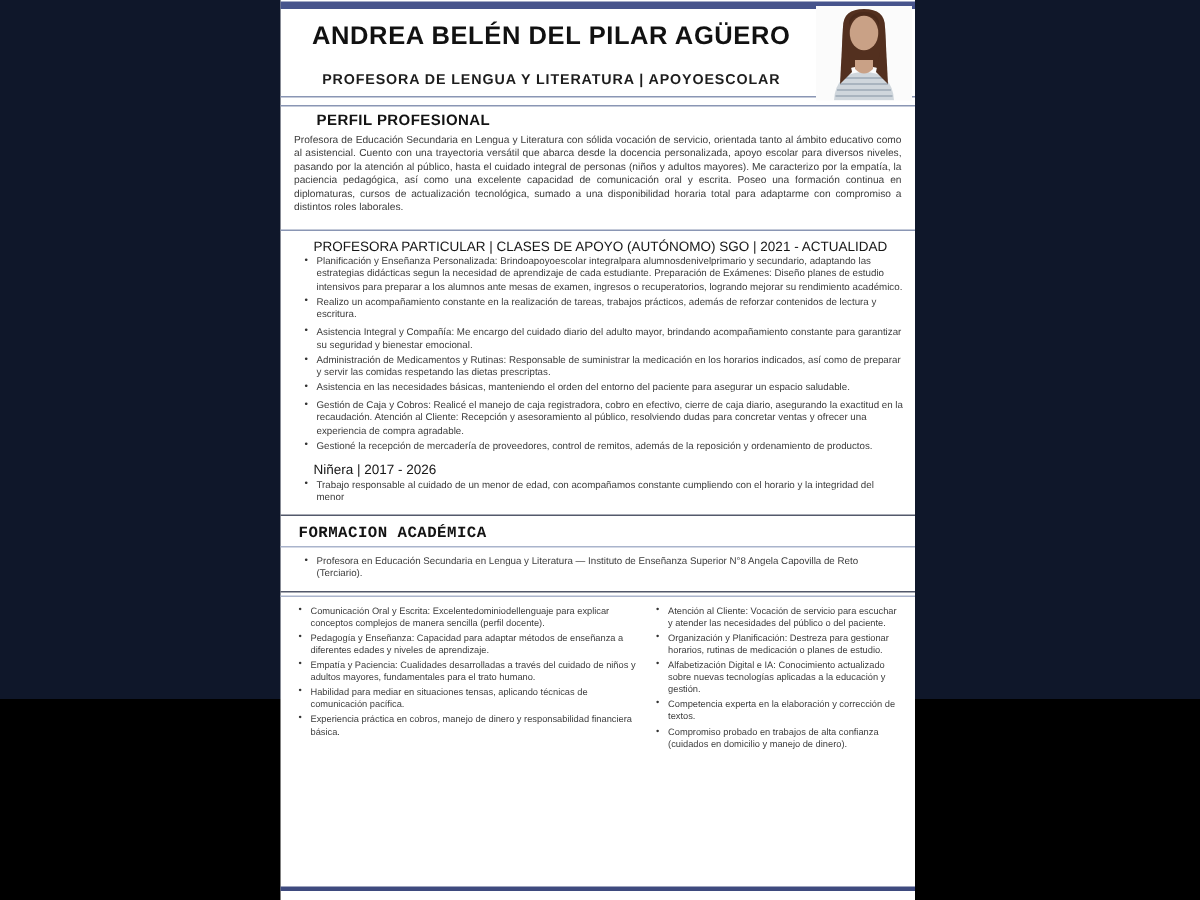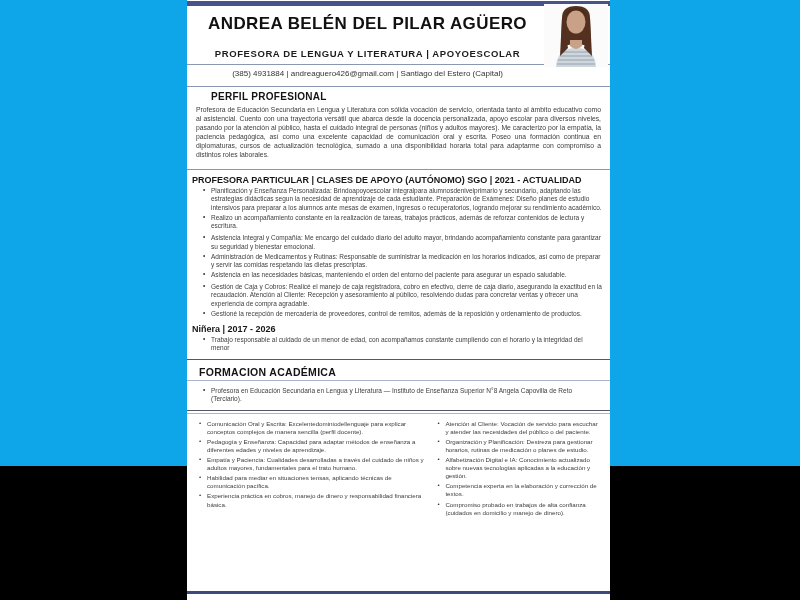--- a/index.html
+++ b/index.html
@@ -1,42 +1,42 @@
 <!DOCTYPE html>
 <html><head>
 <meta charset="utf-8">
 <style>
   html,body{margin:0;padding:0;background:#000;width:800px;height:600px;overflow:hidden;
     font-family:"Liberation Sans","DejaVu Sans",sans-serif;}
-  .stage{position:relative;width:800px;height:466px;background:#0ea5e9;}
+  .stage{position:relative;width:800px;height:466px;background:#0f172a;}
   .page{position:absolute;left:187px;top:0;width:423px;height:600px;background:#fff;color:#222;}
   .topbar{height:5px;background:#47548c;margin-top:1px;}
   .botbar{position:absolute;left:0;bottom:6px;width:100%;height:3px;background:#3e4a7e;}
 
   .headwrap{padding:4px 70px 0 8px;text-align:center;}
   .name{font-size:17px;font-weight:bold;letter-spacing:.4px;color:#111;margin-top:4px;}
   .subtitle{font-size:9.5px;font-weight:bold;letter-spacing:.6px;color:#1c1c1c;margin-top:14px;}
   .rule{height:0;border-top:1.6px solid #8a96b4;margin:5px 0 0 0;}
   .rule.dark{border-top:1.8px solid #53596b;}
   .contact{font-size:8px;color:#333;text-align:center;padding:4px 70px 3px 8px;}
 
   .photo{position:absolute;top:4px;right:2px;width:64px;height:63px;background:#fbfbfb;overflow:hidden;}
 
   .sec-h{font-size:10px;font-weight:bold;color:#131313;letter-spacing:.3px;}
   .indent24{margin-left:24px;}
   .perfil-body{font-size:6.8px;line-height:1.34;color:#3c3c3c;text-align:justify;padding:3px 9px 4px 9px;}
 
-  .job-title{font-size:9px;font-weight:bold;color:#161616;margin:5px 0 2px 5px;}
+  .job-title{font-size:9px;font-weight:normal;color:#161616;margin:5px 0 2px 22px;}
   ul.bul{list-style:none;margin:1px 0 3px 0;padding:0 8px 0 24px;}
   ul.bul li{font-size:6.5px;line-height:1.32;color:#3d3d3d;position:relative;margin-bottom:1.5px;}
   ul.bul li::before{content:"•";position:absolute;left:-8px;top:-1px;color:#333;}
 
   .form-bullet li{font-size:7px;}
   .gapline{margin-top:6px;}
-  .sec-block-h{font-size:10.5px;font-weight:bold;color:#131313;margin:6px 0 2px 12px;letter-spacing:.3px;}
+  .sec-block-h{font-size:10.5px;font-weight:bold;color:#131313;margin:6px 0 2px 12px;letter-spacing:.3px;font-family:Liberation Mono, monospace;}
   .underline{border-top:1.2px solid #aab4cc;margin:2px 0 0 0;}
 
   .cols{display:flex;padding:5px 6px 2px 6px;}
   .col-l{width:58%;}
   .col-r{width:42%;}
   .cols ul.bul{padding:0 6px 0 14px;}
   .cols ul.bul li{font-size:6.2px;line-height:1.3;margin-bottom:2px;}
 </style>
 </head>
 <body>
@@ -59,21 +59,20 @@
         <path d="M22 13 Q24 6 32 6 Q40 6 42 13 L42 10 Q40 4 32 4 Q24 4 22 10 Z" fill="#4a2a1b"></path>
         <path d="M12 63 Q13 44 32 44 Q51 44 52 63 Z" fill="#cfd6dc"></path>
         <path d="M14 56 h36 M13 60 h38 M16 52 h32 M19 48 h26" stroke="#a9b4bf" stroke-width="1.4" fill="none"></path>
         <path d="M26 42 Q32 48 38 42 L38 36 H26 Z" fill="#c9a186"></path>
         <path d="M46 14 L48 52 L40 44 Z" fill="#53301f"></path>
         <path d="M18 14 L16 52 L24 44 Z" fill="#53301f"></path>
       </svg>
     </div>
 
     <div class="rule"></div>
-    <div class="contact">(385) 4931884 | andreaguero426@gmail.com | Santiago del Estero (Capital)</div>
     <div class="rule"></div>
 
     <div class="sec-h indent24" style="margin-top:4px;">PERFIL PROFESIONAL</div>
     <div class="perfil-body">Profesora de Educación Secundaria en Lengua y Literatura con sólida vocación de servicio, orientada tanto al ámbito educativo como al asistencial. Cuento con una trayectoria versátil que abarca desde la docencia personalizada, apoyo escolar para diversos niveles, pasando por la atención al público, hasta el cuidado integral de personas (niños y adultos mayores). Me caracterizo por la empatía, la paciencia pedagógica, así como una excelente capacidad de comunicación oral y escrita. Poseo una formación continua en diplomaturas, cursos de actualización tecnológica, sumado a una disponibilidad horaria total para adaptarme con compromiso a distintos roles laborales.</div>
 
     <div class="rule"></div>
 
 
     <div>
       <div class="job-title">PROFESORA PARTICULAR | CLASES DE APOYO (AUTÓNOMO) SGO | 2021 - ACTUALIDAD</div>

